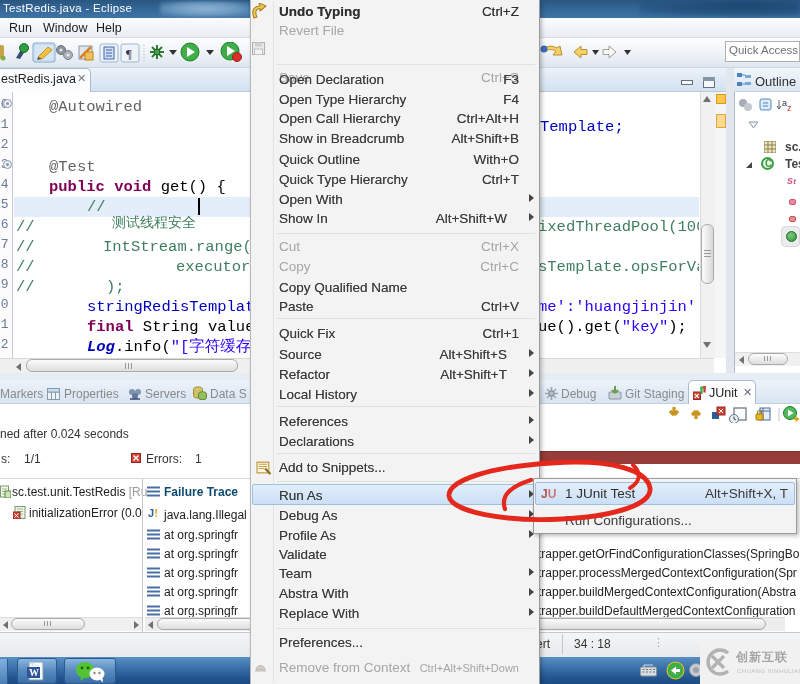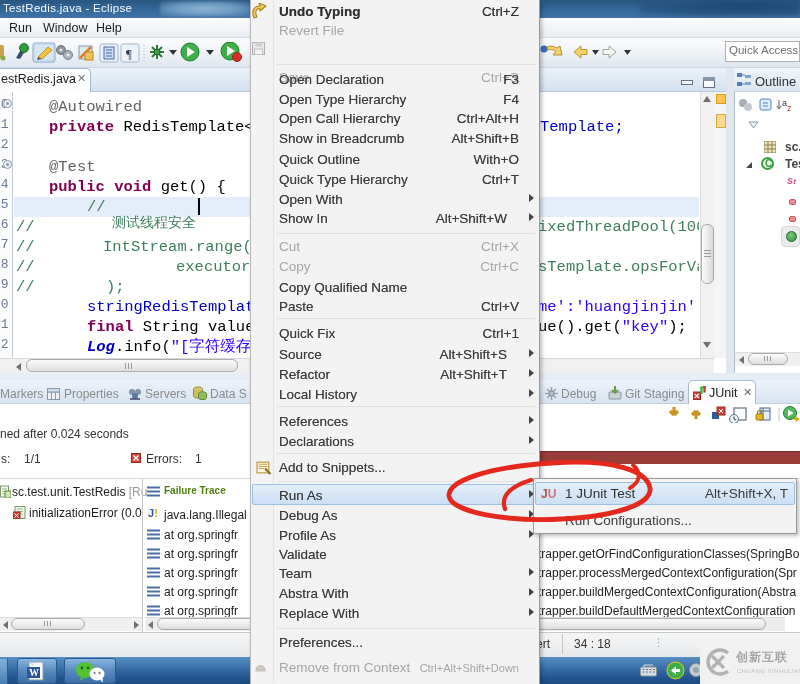--- a/index.html
+++ b/index.html
@@ -116,21 +116,20 @@
   <div class="abs mono" style="left:-7px;top:337px;width:16px;font-size:13px;color:#6a7a9a;">22</div>
   <div class="abs" style="left:3px;top:99px;width:9px;height:9px;border:1px solid #8a97a8;border-radius:50%;background:#eef1f5;"></div>
   <div class="abs" style="left:6px;top:102px;width:3px;height:3px;background:#8a97a8;border-radius:50%;"></div>
   <div class="abs" style="left:3px;top:160px;width:9px;height:9px;border:1px solid #8a97a8;border-radius:50%;background:#eef1f5;"></div>
   <div class="abs" style="left:6px;top:163px;width:3px;height:3px;background:#8a97a8;border-radius:50%;"></div>
 </div>
 
 <div class="abs" style="left:14px;top:197px;width:685px;height:20px;background:#e4eefa;"></div>
 <div id="code" class="mono" style="position:absolute;left:0;top:0;width:699px;height:358px;overflow:hidden;font-size:15.5px;line-height:20px;padding-left:44px;">
   <div class="abs" style="left:49px;top:97px;color:#646464;">@Autowired</div>
-  <div class="abs" style="left:49px;top:117px;"><span style="color:#7f0055;font-weight:bold;">private</span> <span style="color:#000;">RedisTemplate&lt;</span></div>
   <div class="abs" style="left:540px;top:117px;color:#0000c0;">Template;</div>
   <div class="abs" style="left:49px;top:157px;color:#646464;">@Test</div>
   <div class="abs" style="left:49px;top:177px;"><span style="color:#7f0055;font-weight:bold;">public</span> <span style="color:#7f0055;font-weight:bold;">void</span> <span style="color:#000;">get() {</span></div>
   <div class="abs" style="left:87px;top:197px;color:#3f7f5f;">//</div>
       <div class="abs" style="left:112px;top:199px;color:#3f7f5f;font-size:14px;margin-top:14px;">测试线程安全</div>
   <div class="abs" style="left:198px;top:198px;width:2px;height:17px;background:#000;"></div>
   <div class="abs" style="left:16px;top:217px;color:#3f7f5f;">//</div>
   <div class="abs" style="left:538px;top:217px;color:#3f7f5f;">ixedThreadPool(100</div>
   <div class="abs" style="left:16px;top:237px;color:#3f7f5f;">//</div>
   <div class="abs" style="left:103px;top:237px;color:#3f7f5f;">IntStream.range(</div>
@@ -320,21 +319,21 @@
   <div class="abs" style="left:3px;top:621px;width:0;height:0;border-top:4px solid transparent;border-bottom:4px solid transparent;border-right:5px solid #707070;"></div>
   <div class="abs" style="left:134px;top:621px;width:0;height:0;border-top:4px solid transparent;border-bottom:4px solid transparent;border-left:5px solid #707070;"></div>
   <div class="abs" style="left:11px;top:618px;width:74px;height:12px;background:linear-gradient(180deg,#fbfbfb,#dedede);border:1px solid #ababab;border-radius:6px;"></div>
   <div class="abs" style="left:44px;top:621px;width:1px;height:5px;background:#999;"></div>
   <div class="abs" style="left:47px;top:621px;width:1px;height:5px;background:#999;"></div>
   <div class="abs" style="left:50px;top:621px;width:1px;height:5px;background:#999;"></div>
 
   <svg class="abs" style="left:147px;top:486px;width:13px;height:11px;" viewBox="0 0 13 11">
         <path d="M 0 1.5 h13 M 0 5.5 h13 M 0 9.5 h13" stroke="#4a6fa5" stroke-width="2.2"></path>
       </svg>
-  <div class="abs" style="left:164px;top:485px;font-size:10px;font-weight:bold;color:#4d7c0f;">Failure Trace</div>
+  <div class="abs" style="left:164px;top:485px;font-size:12px;font-weight:bold;color:#0c4a6e;">Failure Trace</div>
   <div class="abs" style="left:148px;top:507px;font-size:11px;font-weight:bold;color:#2d5f9a;">J<span style="color:#e8a01e;">!</span></div>
   <div class="abs" style="left:164px;top:508px;font-size:12px;color:#222;">java.lang.Illegal</div>
   <svg class="abs" style="left:147px;top:529px;width:13px;height:11px;" viewBox="0 0 13 11">
         <path d="M 0 1.5 h13 M 0 5.5 h13 M 0 9.5 h13" stroke="#4a6fa5" stroke-width="2.2"></path>
       </svg>
   <div class="abs" style="left:164px;top:528px;font-size:12px;color:#222;">at org.springfr</div>
   <svg class="abs" style="left:147px;top:548px;width:13px;height:11px;" viewBox="0 0 13 11">
         <path d="M 0 1.5 h13 M 0 5.5 h13 M 0 9.5 h13" stroke="#4a6fa5" stroke-width="2.2"></path>
       </svg>
   <div class="abs" style="left:164px;top:547px;font-size:12px;color:#222;">at org.springfr</div>

